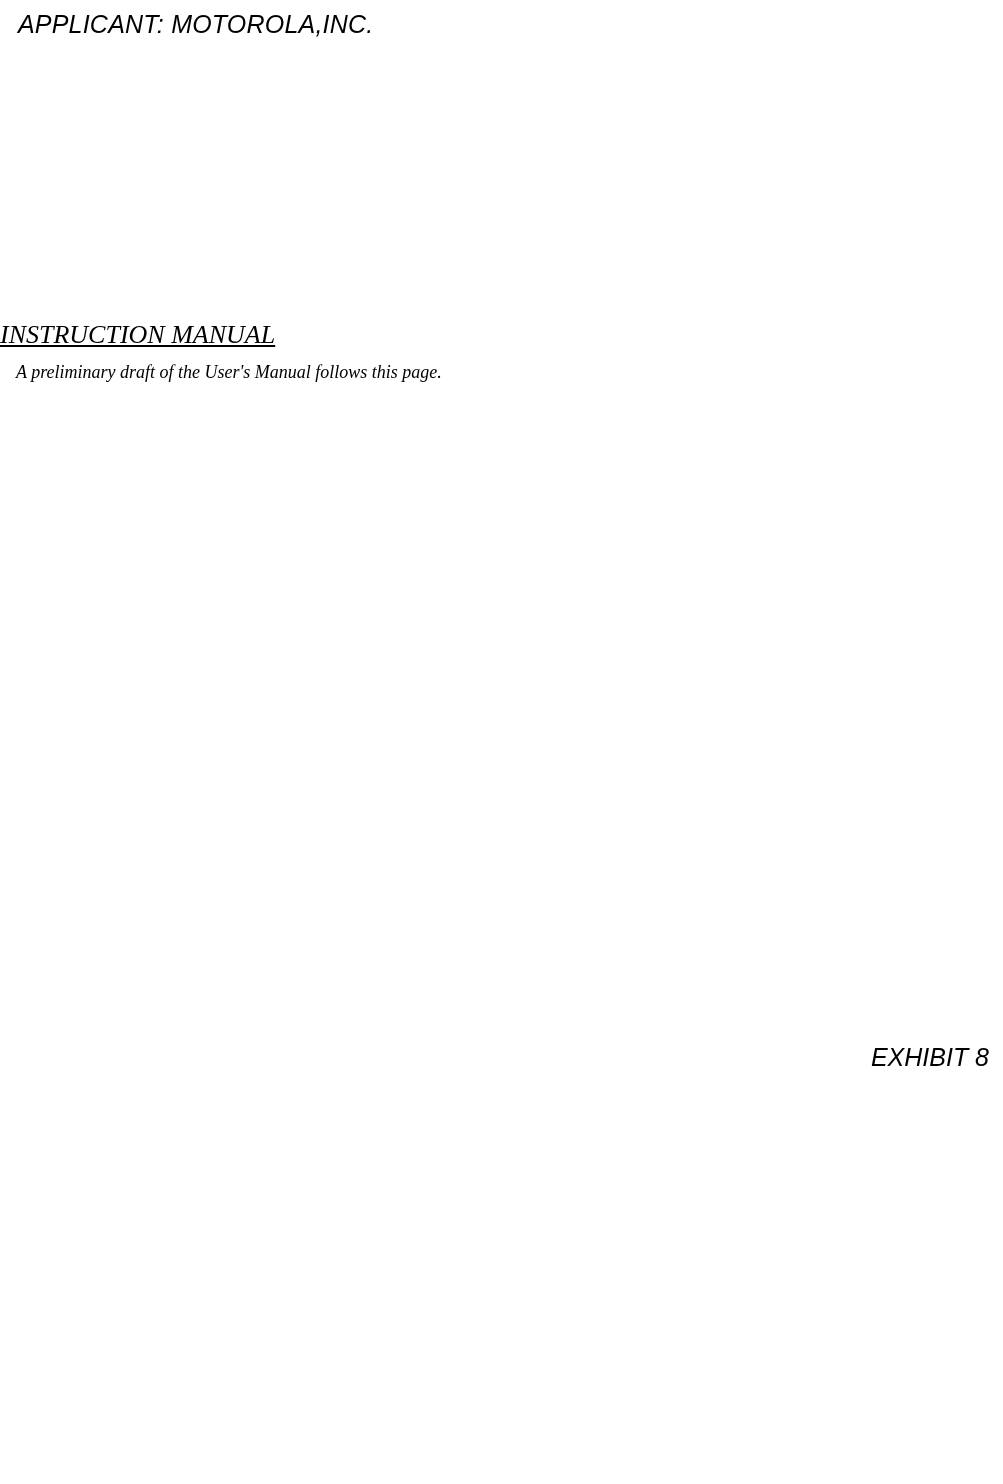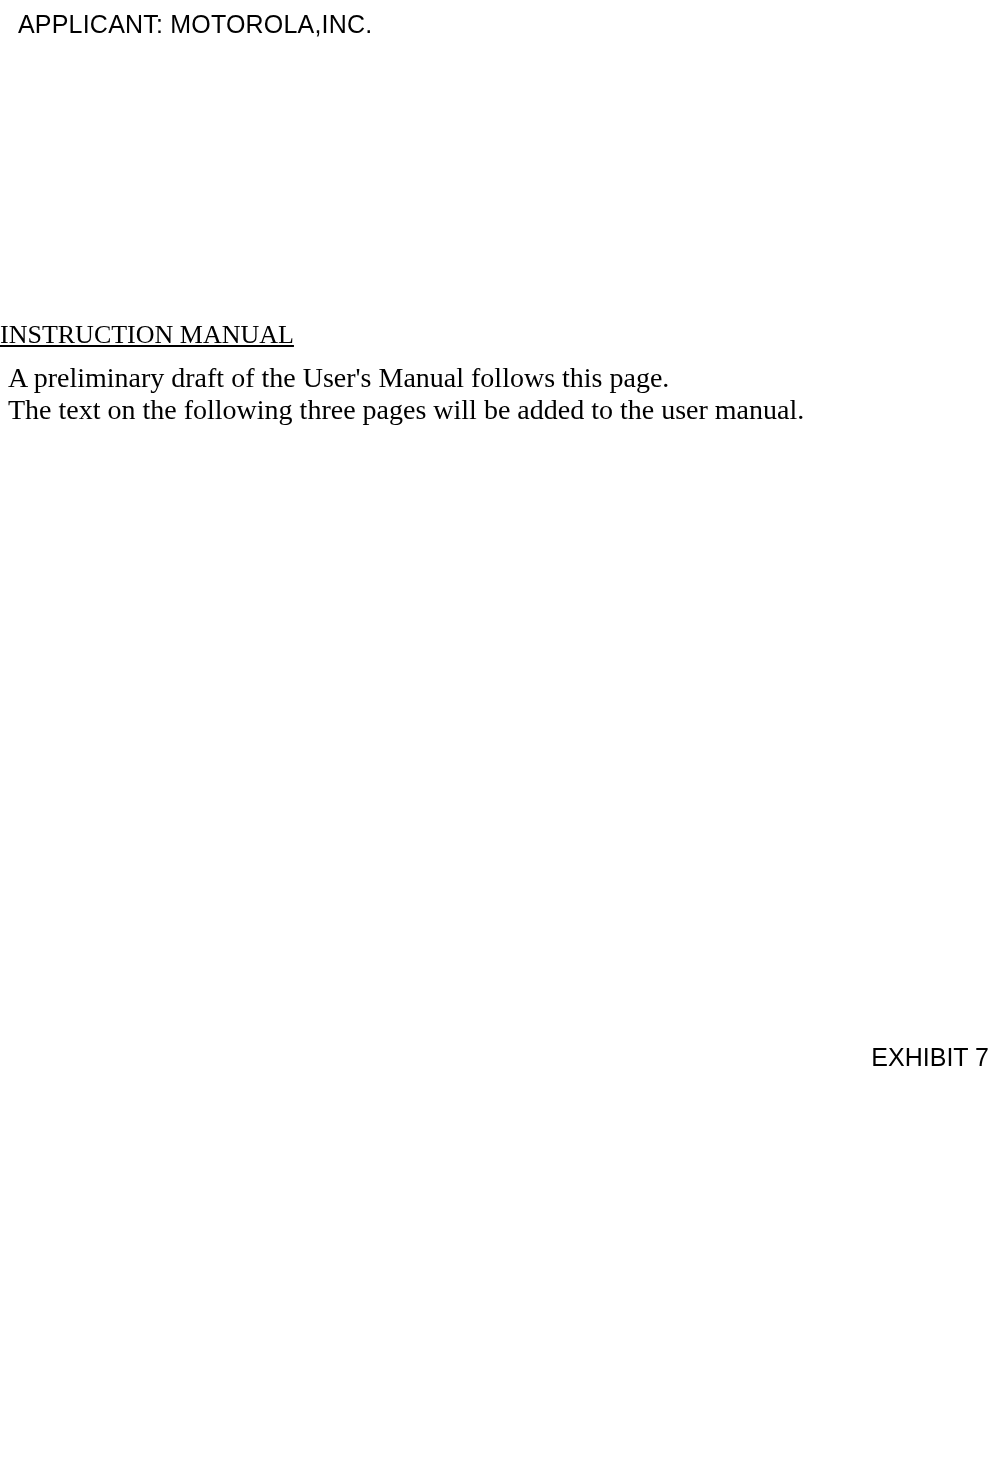--- a/index.html
+++ b/index.html
@@ -9,20 +9,21 @@
     height: 1484px;
     background: #ffffff;
     font-family: Arial, Helvetica, sans-serif;
     color: #000000;
     position: relative;
   }
   .page {
     position: relative;
     width: 1003px;
     height: 1108px;
+    font-style: italic;
   }
   .header-left {
     position: absolute;
     top: 10px;
     left: 18px;
     font-size: 25px;
     letter-spacing: 0.2px;
   }
   .header-right {
     position: absolute;
@@ -35,23 +36,23 @@
     position: absolute;
     top: 320px;
     left: 0px;
     font-family: "Times New Roman", Times, serif;
     font-size: 26px;
     text-decoration: underline;
   }
   .body-text {
     position: absolute;
     top: 362px;
-    left: 8px;
+    left: 16px;
     font-family: "Times New Roman", Times, serif;
-    font-size: 28px;
+    font-size: 18px;
     line-height: 1.15;
   }
   .footer {
     position: absolute;
     bottom: 36px;
     right: 14px;
     font-size: 25px;
   }
 </style>
 </head>
@@ -59,18 +60,17 @@
 
 <div class="page">
 
   <div class="header-left">APPLICANT: MOTOROLA,INC.</div>
 
 
   <div class="heading">INSTRUCTION MANUAL</div>
 
   <div class="body-text">
     <div>A preliminary draft of the User's Manual follows this page.</div>
-    <div>The text on the following three pages will be added to the user manual.</div>
   </div>
 
-  <div class="footer">EXHIBIT 7</div>
+  <div class="footer">EXHIBIT 8</div>
 
 </div>
 
 </body></html>

